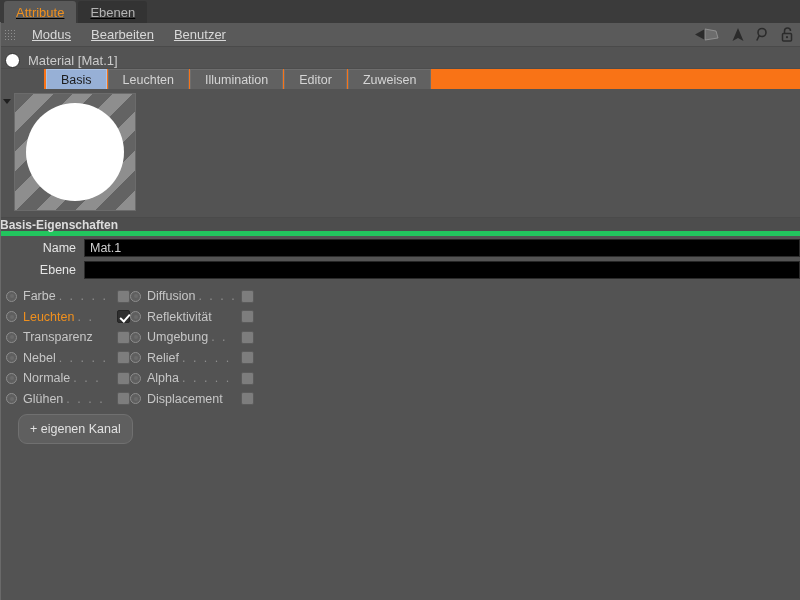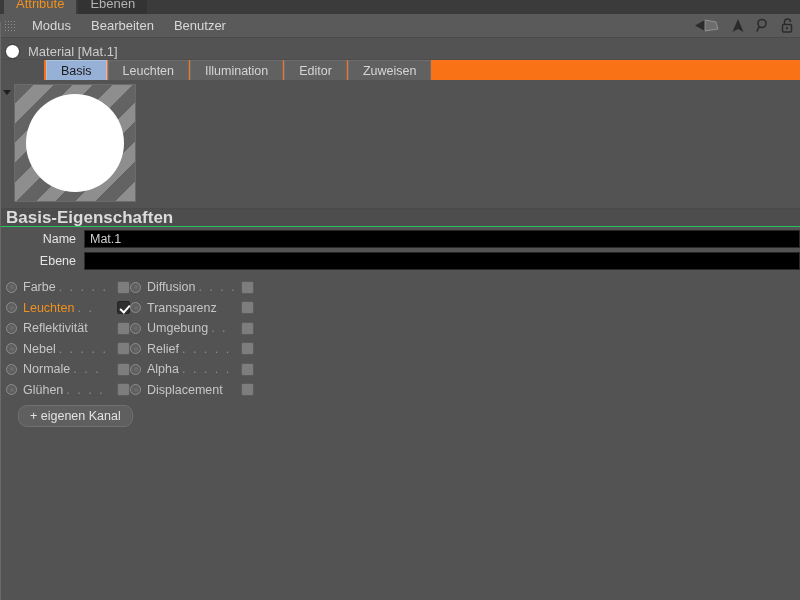--- a/index.html
+++ b/index.html
@@ -7,25 +7,26 @@
     width: 800px; height: 600px;
     background: #535353;
     font-family: "Liberation Sans", sans-serif;
     overflow: hidden;
     -webkit-font-smoothing: antialiased;
   }
   body { position: relative; }
 
   
   .panel-tabs {
-    height: 14px;
+    height: 23px;
     background: #3b3b3b;
     display: flex;
     align-items: flex-end;
     padding-left: 4px;
+    text-decoration: underline;
   }
   .panel-tab {
     height: 22px;
     padding: 0 12px;
     display: flex; align-items: center;
     font-size: 13px;
     color: #b4b4b4;
     background: #333333;
     border-radius: 3px 3px 0 0;
     margin-right: 2px;
@@ -51,20 +52,21 @@
     background-image:
       radial-gradient(#9a9a9a 0.7px, transparent 0.8px);
     background-size: 3px 3px;
     opacity: .85;
   }
   .menu-item {
     font-size: 13px;
     color: #d8d8d8;
     padding: 0 10px;
     cursor: default;
+    text-decoration: underline;
   }
   .menu-icons {
     position: absolute;
     right: 6px; top: 0; bottom: 0;
     display: flex; align-items: center; gap: 11px;
   }
   .menu-icons svg { display: block; }
 
   
   .obj-header {
@@ -151,25 +153,25 @@
     width: 98px; height: 98px;
     border-radius: 50%;
     background: #ffffff;
   }
 
   
   .section-head {
     height: 18px;
     background: #4d4d4d;
     display: flex; align-items: center;
-    padding-left: 6px;
-    font-size: 17px;
+    padding-left: 0;
+    font-size: 12px;
     font-weight: bold;
     color: #dcdcdc;
-    border-bottom: 1px solid #22c55e;
+    border-bottom: 5px solid #22c55e;
   }
 
   
   .props { background: #535353; padding-top: 2px; }
   .field-row {
     display: flex; align-items: center;
     height: 20px;
     margin-bottom: 2px;
   }
   .field-label {
@@ -261,21 +263,21 @@
     border: solid #ffffff;
     border-width: 0 2px 2px 0;
     transform: rotate(42deg);
   }
 
   
   .btn-row { padding: 5px 0 0 18px; background: #535353; }
   .pill-btn {
     display: inline-flex;
     align-items: center;
-    height: 22px;
+    height: 30px;
     padding: 0 11px;
     border-radius: 9px;
     background: #5f5f5f;
     border: 1px solid #707070;
     color: #e2e2e2;
     font-size: 12.5px;
     font-family: "Liberation Sans", sans-serif;
     cursor: default;
   }
 
@@ -382,27 +384,27 @@
         <span class="cbox"></span>
       </div>
       <div class="chan highlight">
         <span class="radio"></span>
         <span class="chan-label">Leuchten</span>
         <span class="leader">. .</span>
         <span class="cbox checked"></span>
       </div>
       <div class="chan">
         <span class="radio"></span>
+        <span class="chan-label">Reflektivität</span>
+        <span class="leader"></span>
+        <span class="cbox"></span>
+      </div>
+      <div class="chan">
+        <span class="radio"></span>
         <span class="chan-label">Transparenz</span>
-        <span class="leader"></span>
-        <span class="cbox"></span>
-      </div>
-      <div class="chan">
-        <span class="radio"></span>
-        <span class="chan-label">Reflektivität</span>
         <span class="leader"></span>
         <span class="cbox"></span>
       </div>
       <div class="chan">
         <span class="radio"></span>
         <span class="chan-label">Umgebung</span>
         <span class="leader">. .</span>
         <span class="cbox"></span>
       </div>
       <div class="chan">

